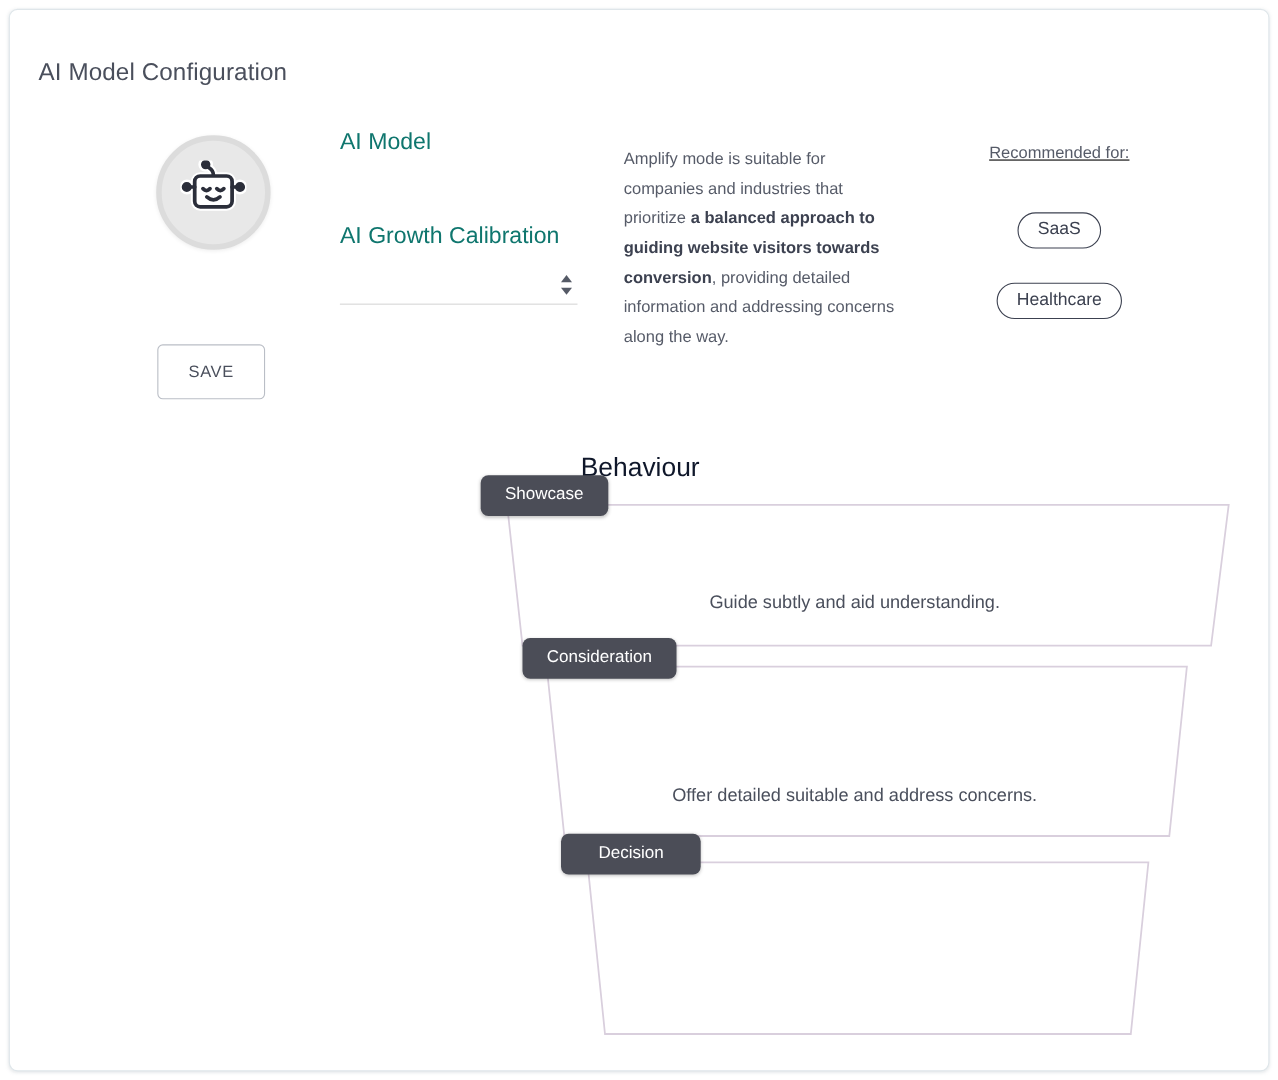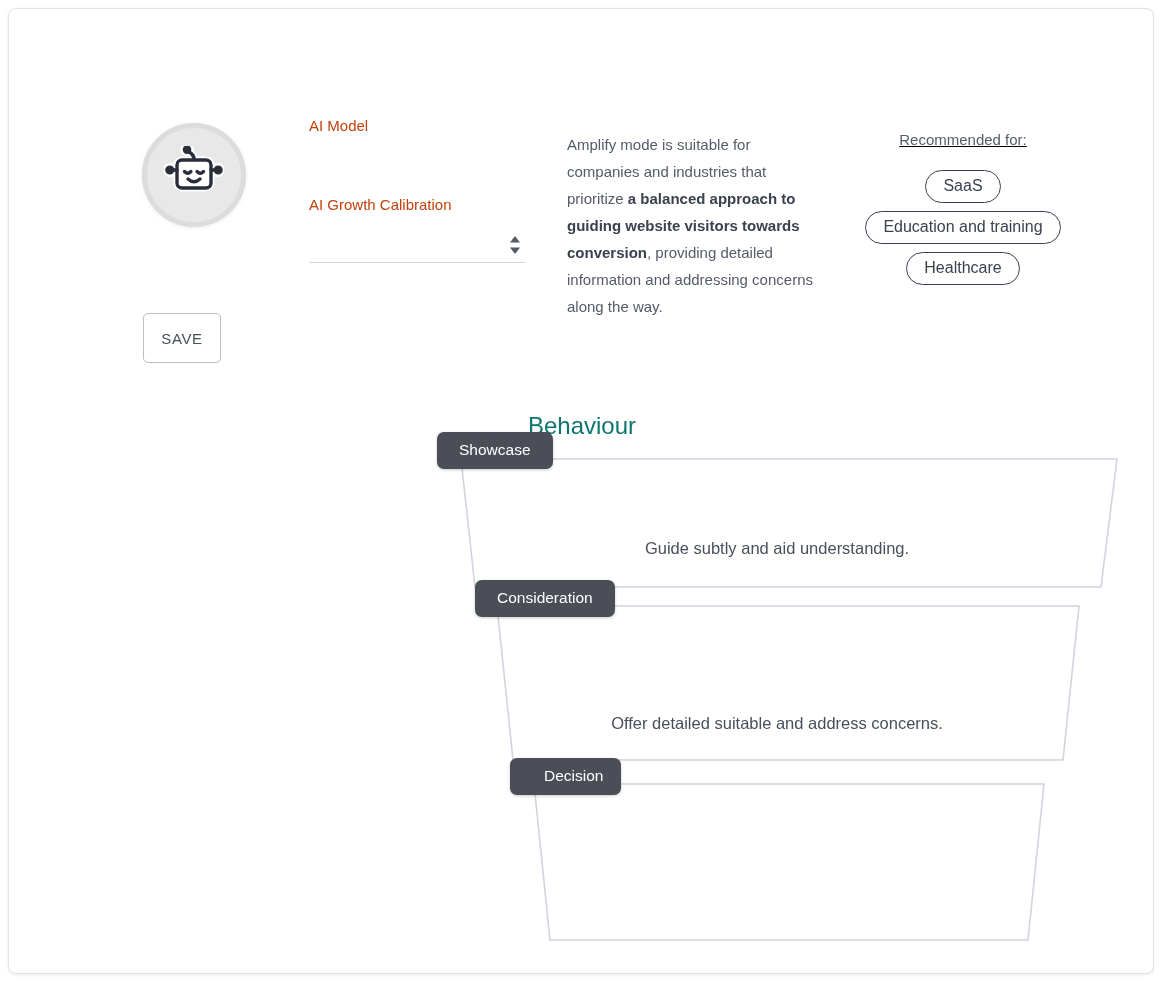--- a/index.html
+++ b/index.html
@@ -54,41 +54,41 @@
     background: #e8e8e8;
     border: 5px solid #dcdcdc;
     display: flex; align-items: center; justify-content: center;
     box-shadow: 0 1px 4px rgba(0,0,0,0.08);
   }
   #robot-avatar svg { display:block; }
 
   #save-button {
     position: absolute;
     left: 14px; top: 190px;
-    width: 78px; height: 50px;
+    width: 98px; height: 50px;
     background: #ffffff;
     border: 1px solid #babec6;
     border-radius: 5px;
     color: #4a4f5c;
     font-size: 15px;
     letter-spacing: .6px;
     font-family: "Liberation Sans", sans-serif;
     cursor: pointer;
     display:flex; align-items:center; justify-content:center;
   }
 
   
   #select-col {
     position: absolute;
     left: 300px; top: 0;
     width: 216px;
   }
   .field-label {
-    font-size: 15px;
-    color: #c2410c;
+    font-size: 21px;
+    color: #0f766e;
     font-weight: 400;
     margin-bottom: 16px;
     white-space: nowrap;
   }
   .select-wrap {
     position: relative;
     width: 216px;
     height: 34px;
   }
   .select-value {
@@ -137,30 +137,31 @@
   .rec-pill {
     display: inline-block;
     border: 1.6px solid #3c4150;
     border-radius: 999px;
     color: #3c4150;
     font-size: 16px;
     padding: 6px 17px 7px;
     margin-bottom: 8px;
     white-space: nowrap;
     background: #fff;
+    margin-top: 23px;
   }
 
   
   #behaviour-title {
     position: absolute;
     left: 0; top: 403px;
     width: 1146px;
     text-align: center;
     font-size: 24px;
-    color: #0f766e;
+    color: #0f172a;
   }
   #funnel {
     position: absolute;
     left: 0; top: 440px;
     width: 1146px; height: 510px;
   }
   .funnel-stage { position: absolute; }
   .funnel-shape {
     position: absolute;
     left: 0; top: 0;
@@ -185,20 +186,21 @@
     font-size: 16.5px;
     color: #4a4f5c;
     z-index: 2;
   }
 </style>
 </head>
 <body>
 
 <div id="app-card">
 
+  <div id="page-title">AI Model Configuration</div>
 
   <div id="config-row">
 
     <div id="avatar-col">
       <div id="robot-avatar">
         <svg width="60" height="58" viewBox="0 0 60 58" aria-hidden="true">
           <g fill="none" stroke="#ffffff" stroke-width="7" stroke-linecap="round" stroke-linejoin="round">
             <path d="M30 13 C30 7, 25 7, 23.5 4"></path>
             <circle cx="23" cy="3.5" r="3.2"></circle>
             <rect x="13" y="14" width="34" height="28" rx="5"></rect>
@@ -244,21 +246,20 @@
       </div>
 
     </div>
 
     <div id="desc-col"><span>Amplify mode is suitable for companies and industries that prioritize </span><b>a balanced approach to guiding website visitors towards conversion</b><span>, providing detailed information and addressing concerns along the way.</span></div>
 
     <div id="rec-col">
       <div id="rec-title">Recommended for:</div>
       <div>
         <div><span class="rec-pill">SaaS</span></div>
-        <div><span class="rec-pill">Education and training</span></div>
         <div><span class="rec-pill">Healthcare</span></div>
       </div>
     </div>
 
   </div>
 
   <div id="behaviour-title">Behaviour</div>
 
   <div id="funnel">
 
@@ -281,18 +282,18 @@
       <div class="stage-badge" style="left:-12px; top:-24px;">Consideration</div>
       <div class="stage-desc" style="top:110px; left:-12px;">Offer detailed suitable and address concerns.</div>
     </div>
 
     <div class="funnel-stage" style="left:515px; top:333px; width:532px; height:160px;">
       <div class="funnel-shape">
         <svg viewBox="0 0 532 160" preserveAspectRatio="none">
           <polygon points="10,2 520,2 504,158 26,158" fill="#ffffff" stroke="#d9cfdd" stroke-width="1.6" vector-effect="non-scaling-stroke"></polygon>
         </svg>
       </div>
-      <div class="stage-badge" style="left:-14px; top:-24px; padding-left:34px; padding-right:18px;">Decision</div>
+      <div class="stage-badge" style="left:-14px; top:-24px; padding-left:34px; padding-right:34px;">Decision</div>
     </div>
 
   </div>
 
 </div>
 
 </body></html>

